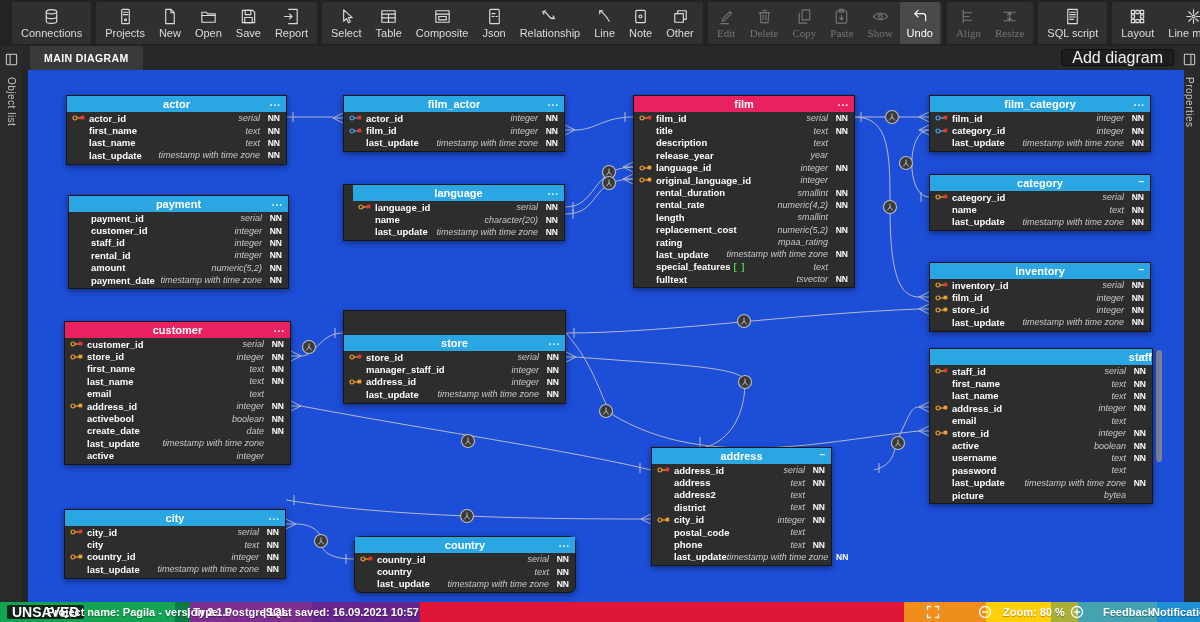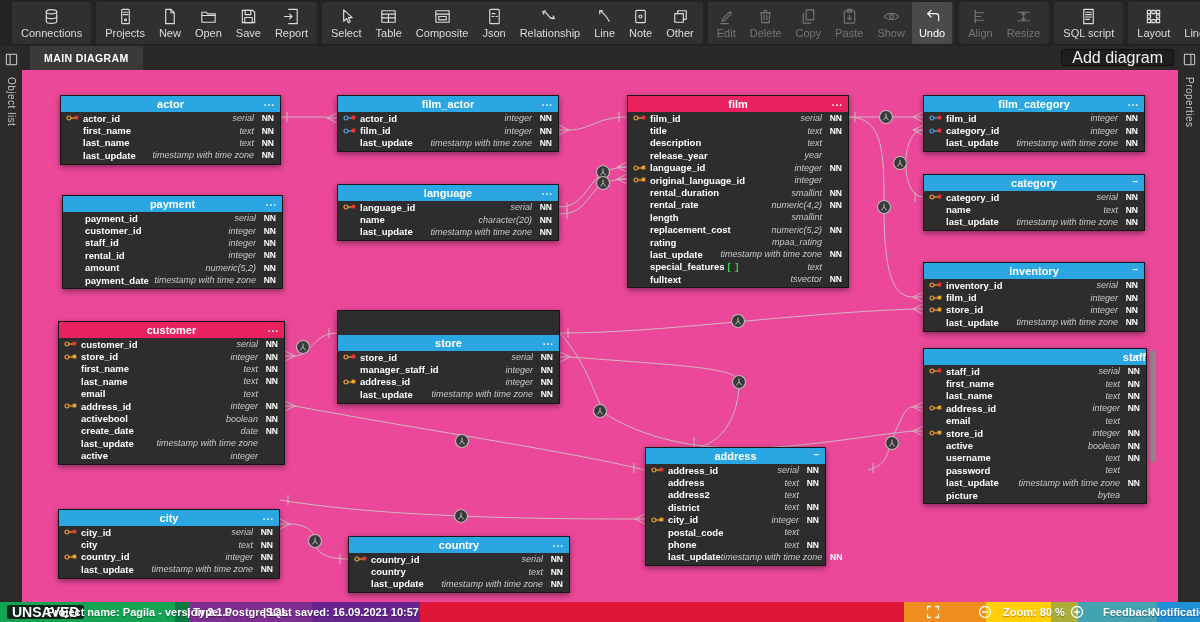--- a/index.html
+++ b/index.html
@@ -9,41 +9,41 @@
   
   .toolbar{position:absolute;left:0;top:0;width:1200px;height:46px;background:#232323;
     display:flex;align-items:center;gap:5px;padding-left:12px;box-sizing:border-box;}
   .tb-group{background:#303030;border-radius:2px;height:42px;display:flex;align-items:stretch;padding:0 2px;}
   .tb-btn{display:flex;flex-direction:column;align-items:center;justify-content:center;gap:1px;
     padding:0 7px;color:#dcdcdc;border-radius:2px;cursor:default;}
   .tb-btn .ticn{width:19px;height:19px;}
   .tb-btn .ticn svg{width:19px;height:19px;fill:none;stroke:currentColor;stroke-width:1.2;
     stroke-linecap:round;stroke-linejoin:round;}
   .tb-btn .tlbl{font-size:11px;line-height:12px;white-space:nowrap;}
-  .tb-btn.disabled{color:#757575;}
+  .tb-btn.disabled{color:#757575;font-family:Liberation Serif, serif;}
   .tb-btn.active{background:#4a4a4a;color:#ffffff;}
 
   
   .tabbar{position:absolute;left:22px;top:46px;width:1156px;height:24px;background:#282828;}
   .tab{position:absolute;left:8px;top:0;height:24px;background:#3a3a3a;color:#fff;
     font-size:10.5px;font-weight:bold;letter-spacing:.4px;display:flex;align-items:center;padding:0 14px;}
   .add-diagram{position:absolute;right:4px;top:3px;height:17px;background:#1e1e1e;border:1px solid #101010;
     color:#f0f0f0;font-size:16px;border-radius:3px;padding:0 10px;font-family:inherit;display:flex;align-items:center;}
 
   
   .strip{position:absolute;top:46px;bottom:20px;width:22px;background:#2a2a2a;color:#bdbdbd;
     display:flex;flex-direction:column;align-items:center;}
   .strip.left{left:0;}
   .strip.right{right:0;}
   .strip .picn{margin-top:6px;width:15px;height:15px;}
   .strip .picn svg{width:15px;height:15px;fill:none;stroke:#cfcfcf;stroke-width:1.1;}
   .vtext{writing-mode:vertical-rl;font-size:10px;margin-top:10px;letter-spacing:.5px;color:#c4c4c4;}
 
   
-  .canvas{position:absolute;left:22px;top:70px;width:1156px;height:532px;background:#ec4899;overflow:hidden;}
+  .canvas{position:absolute;left:28px;top:70px;width:1156px;height:532px;background:#1d4ed8;overflow:hidden;}
   .links{position:absolute;left:0;top:0;}
   .vscroll{position:absolute;right:22px;top:280px;width:6px;height:112px;background:#8b8b8b;border-radius:3px;opacity:.85;}
 
   
   .tbl{position:absolute;background:#2d2d2d;border:1px solid #161616;box-shadow:0 2px 6px rgba(0,0,0,.45);
     box-sizing:border-box;padding-bottom:2px;}
   .tbl-h{height:16px;position:relative;display:flex;align-items:center;justify-content:center;}
   .tbl-title{color:#fff;font-weight:bold;font-size:11px;line-height:16px;}
   .tbl-menu{position:absolute;right:5px;top:0;color:#eaf6ff;font-size:10px;line-height:14px;font-weight:bold;letter-spacing:1px;}
   .trow{display:flex;align-items:center;height:12.4px;padding:0 6px 0 5px;}
@@ -457,21 +457,21 @@
           <span class="ttype">integer</span>
           <span class="tnn">NN</span>
         </div>
         <div class="trow">
           <span class="ticon"></span>
           <span class="tname">last_update</span>
           <span class="ttype">timestamp with time zone</span>
           <span class="tnn">NN</span>
         </div>
       </div>
-      <div class="tbl" style="left: 315px; top: 114px; width: 222px;">
+      <div class="tbl" style="left: 315px; top: 114px; width: 222px; padding-left: 9px;">
         <div class="tbl-h" style="background: rgb(42, 167, 226);">
           <span class="tbl-title">language</span>
           <span class="tbl-menu">...</span>
         </div>
         <div class="trow">
           <span class="ticon">
             <svg width="13" height="10" viewBox="0 0 13 10">
               <circle cx="3" cy="5" r="2" fill="none" stroke="#f0a22e" stroke-width="1.2"></circle>
               <path d="M5 5h4.8" stroke="#f0a22e" stroke-width="1.2" fill="none"></path>
               <rect x="8.6" y="2.7" width="3.7" height="3.7" fill="#e53935"></rect>
@@ -1076,21 +1076,21 @@
           <span class="ttype">integer</span>
           <span class="tnn">NN</span>
         </div>
         <div class="trow">
           <span class="ticon"></span>
           <span class="tname">last_update</span>
           <span class="ttype">timestamp with time zone</span>
           <span class="tnn">NN</span>
         </div>
       </div>
-      <div class="tbl" style="left: 326px; top: 466px; width: 222px;">
+      <div class="tbl" style="left: 326px; top: 466px; width: 222px; border-radius: 7px;">
         <div class="tbl-h" style="background: rgb(42, 167, 226);">
           <span class="tbl-title">country</span>
           <span class="tbl-menu">...</span>
         </div>
         <div class="trow">
           <span class="ticon">
             <svg width="13" height="10" viewBox="0 0 13 10">
               <circle cx="3" cy="5" r="2" fill="none" stroke="#f0a22e" stroke-width="1.2"></circle>
               <path d="M5 5h4.8" stroke="#f0a22e" stroke-width="1.2" fill="none"></path>
               <rect x="8.6" y="2.7" width="3.7" height="3.7" fill="#e53935"></rect>

